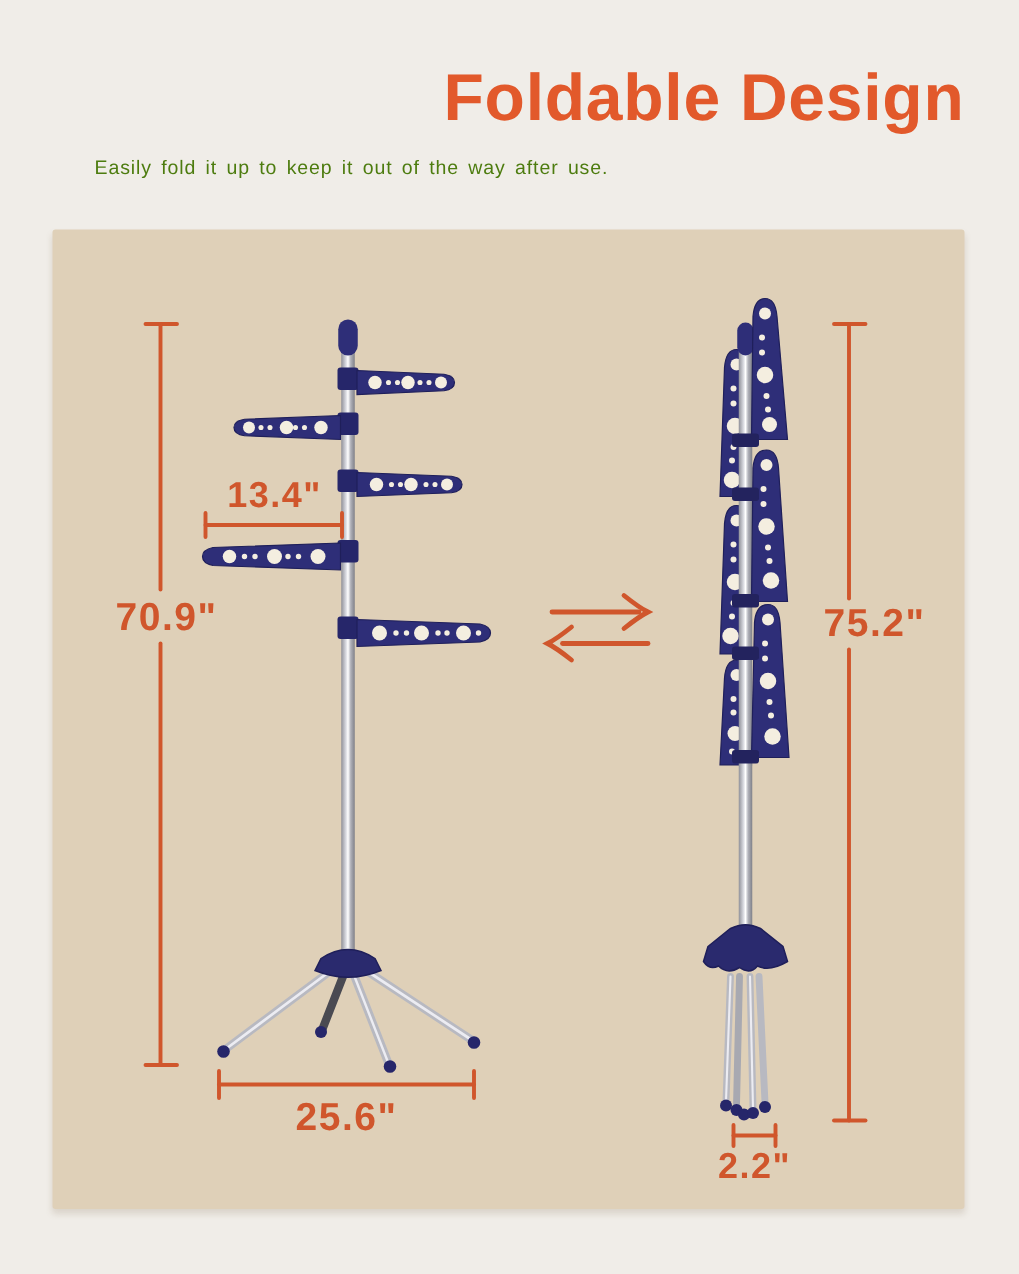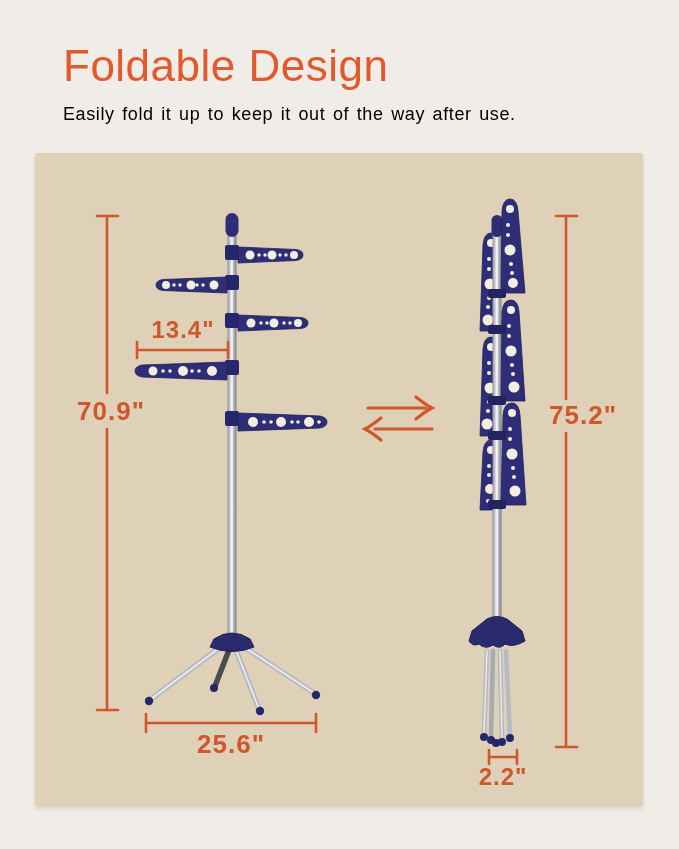--- a/index.html
+++ b/index.html
@@ -1,20 +1,20 @@
 <!DOCTYPE html>
 <html><head>
 <meta charset="utf-8">
 <style>
   * { margin:0; padding:0; box-sizing:border-box; }
   body { width:679px; height:849px; background:#F0EDE8; font-family:"Liberation Sans", sans-serif; overflow:hidden; }
   .stage { position:relative; width:679px; height:849px; }
   .header { position:absolute; left:63px; top:42px; width:580px; }
-  .title { font-size:44px; font-weight:400; color:#E2592B; letter-spacing:0.5px; line-height:1.1; }
-  .subtitle { margin-top:14px; font-size:18px; color:#000000; letter-spacing:0.6px; word-spacing:2px; }
+  .title { font-size:44px; font-weight:700; color:#E2592B; letter-spacing:0.5px; line-height:1.1;text-align:right; }
+  .subtitle { margin-top:14px; font-size:13px; color:#4d7c0f; letter-spacing:0.6px; word-spacing:2px; }
   .panel { position:absolute; left:35px; top:153px; width:608px; height:653px; background:#DFD0B8; border-radius:2px; box-shadow:0 3px 4px rgba(120,100,70,0.18); }
   svg { display:block; }
   .dimtext { font-family:"Liberation Sans", sans-serif; fill:#D0562C; font-weight:700; letter-spacing:1px; }
 </style>
 </head>
 <body>
 
 <div class="stage">
 
   <div class="header">

